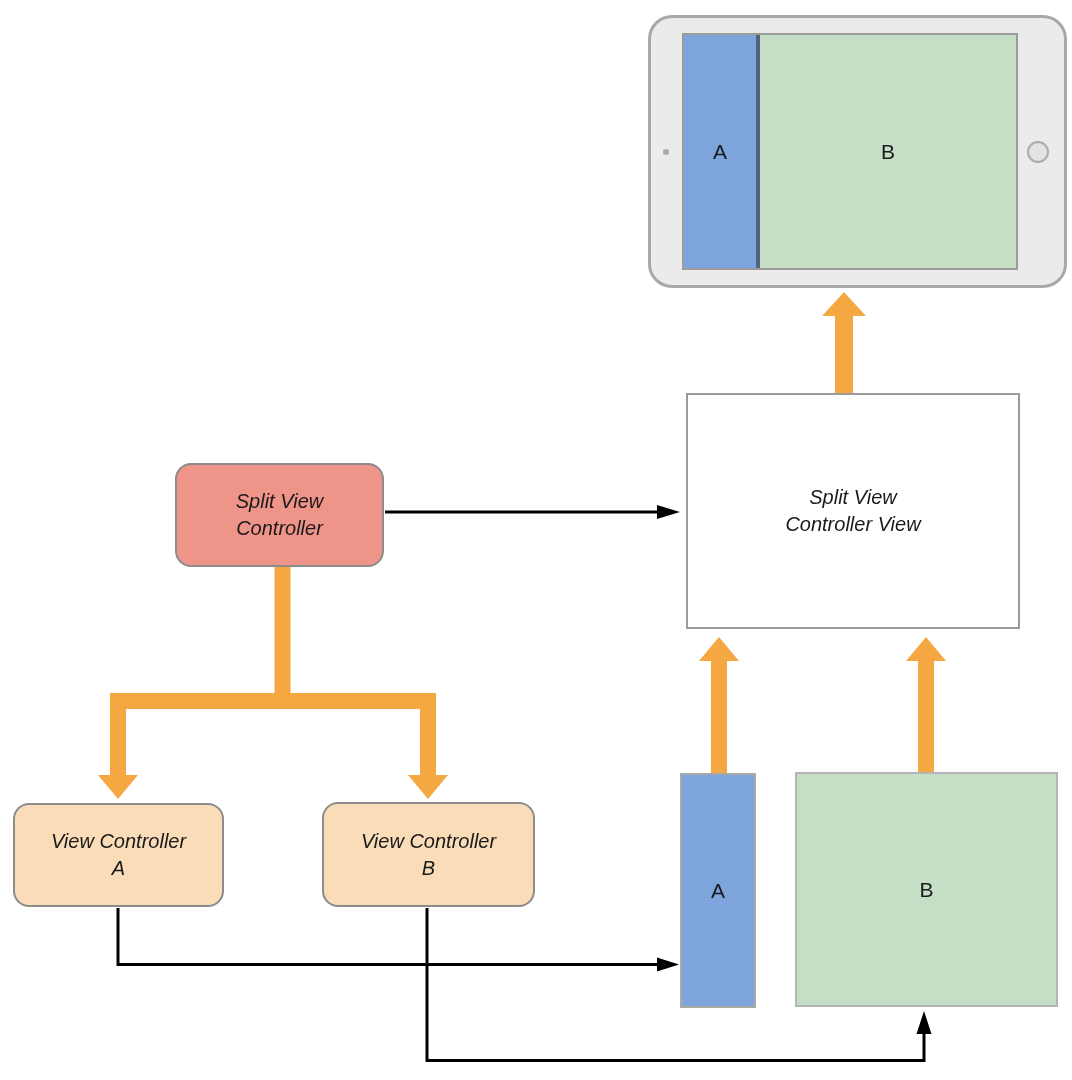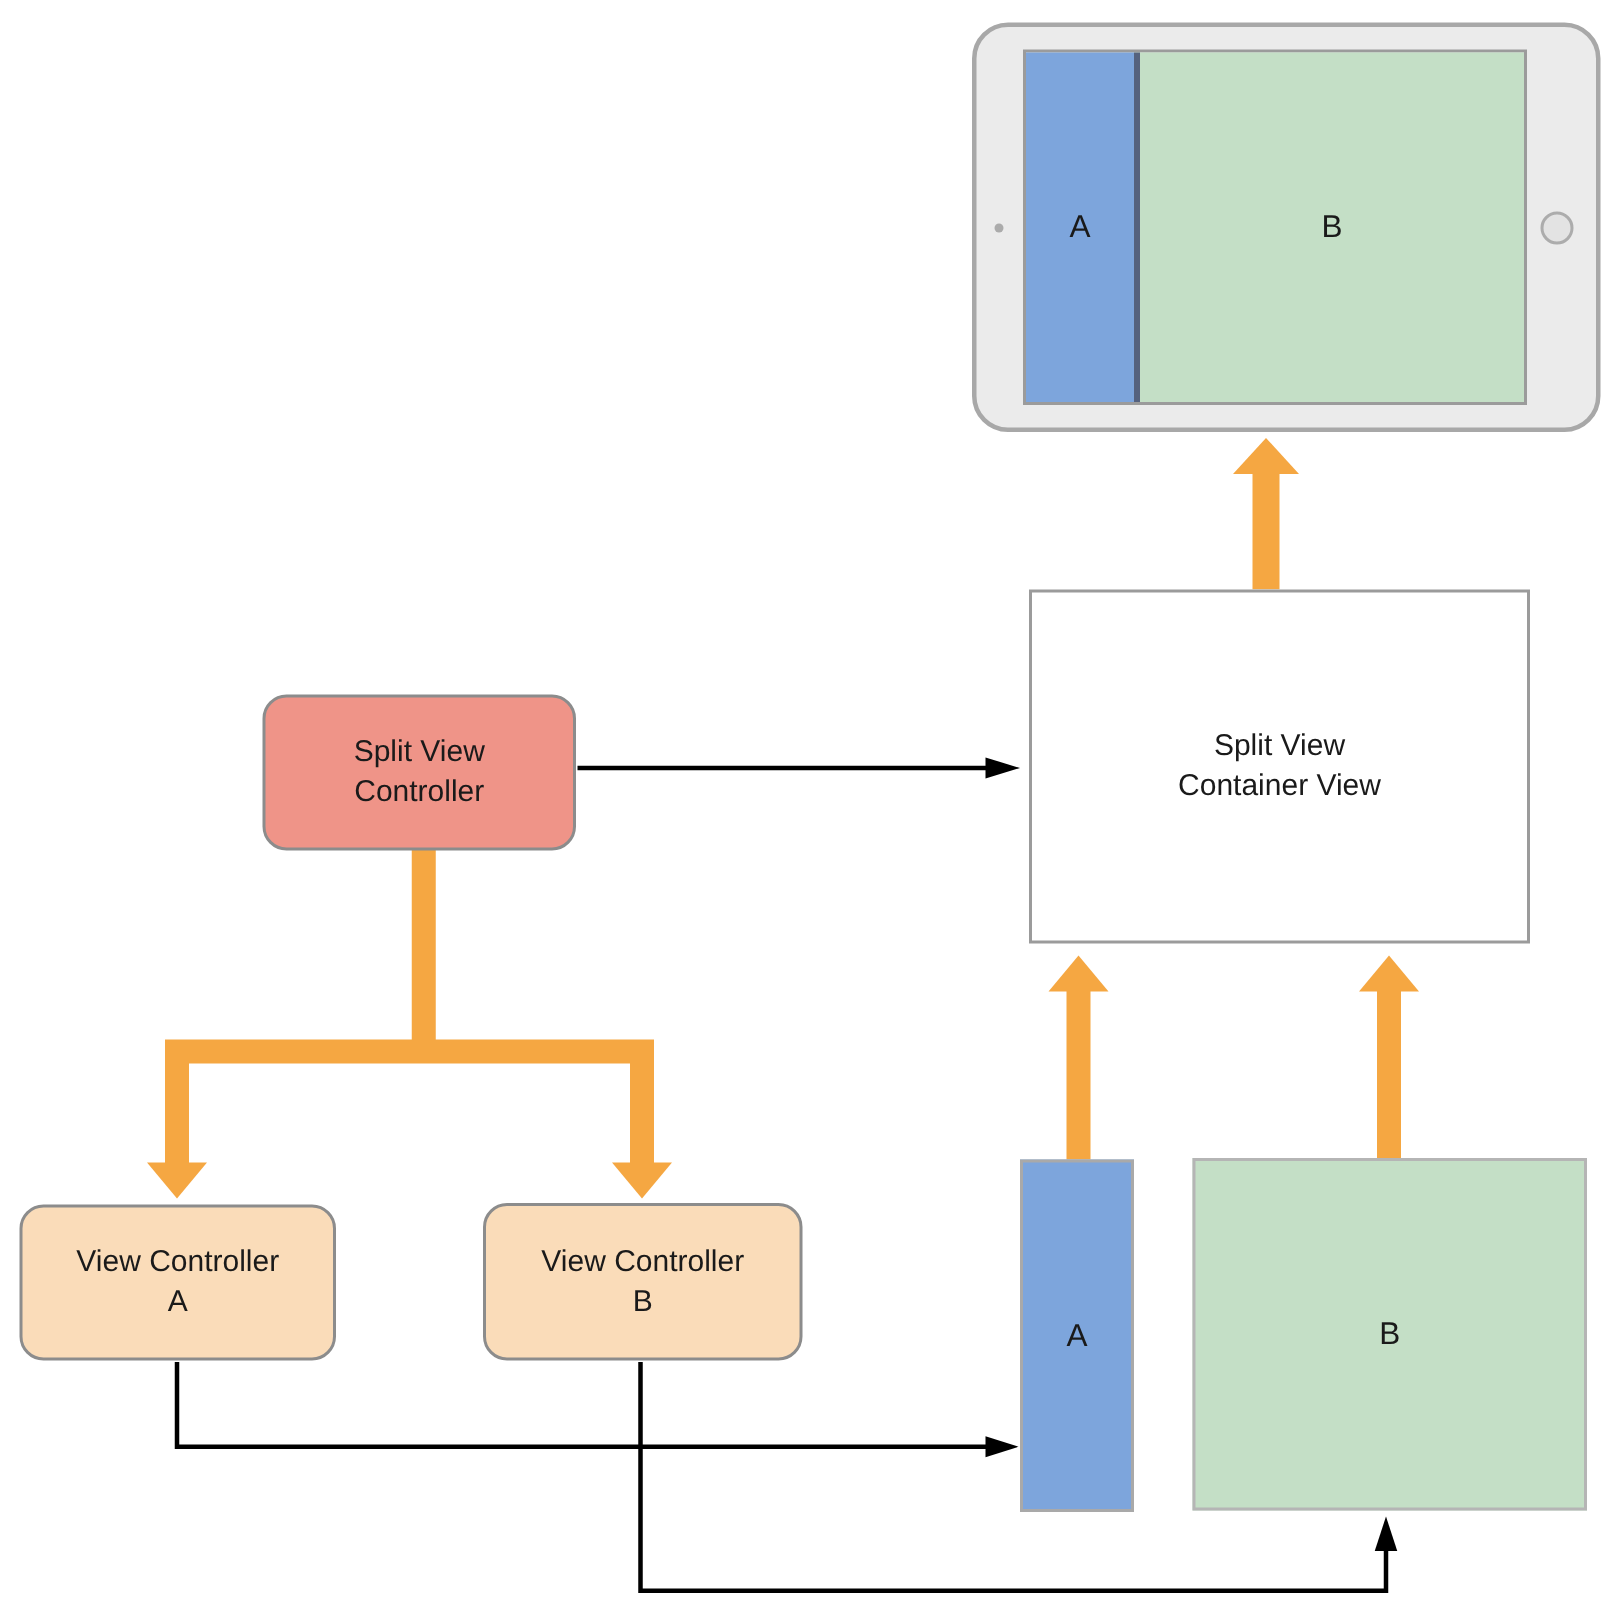--- a/index.html
+++ b/index.html
@@ -10,21 +10,21 @@
   }
   svg.connectors{position:absolute;left:0;top:0;width:1072px;height:1080px;display:block;}
   .orange-stroke{stroke:var(--orange,#F5A742);fill:none;}
   .orange-fill{fill:var(--orange,#F5A742);stroke:none;}
   .black-stroke{stroke:var(--line-black,#000);fill:none;}
   .black-fill{fill:var(--line-black,#000);stroke:none;}
 
   .node{
     position:absolute;box-sizing:border-box;
     display:flex;flex-direction:column;align-items:center;justify-content:center;
-    text-align:center;font-size:20px;line-height:27px;
+    text-align:center;font-size:20px;line-height:27px;font-style:italic;
   }
   .rounded{border:2px solid var(--node-border,#8C8C8C);border-radius:16px;}
   .svc{left:175px;top:463px;width:209px;height:104px;background:var(--salmon,#EF9488);}
   .vca{left:13px;top:803px;width:211px;height:104px;background:var(--peach,#FADCB9);}
   .vcb{left:322px;top:802px;width:213px;height:105px;background:var(--peach,#FADCB9);}
   .container-view{
     left:686px;top:393px;width:334px;height:236px;background:#ffffff;
     border:2px solid var(--screen-border,#9B9B9B);
   }
 
@@ -108,21 +108,21 @@
       </div>
       <div class="panel panel-b">
         <span>B</span>
       </div>
     </div>
     <div class="home-button"></div>
   </div>
 
   <div class="node container-view">
     <div>Split View</div>
-    <div>Container View</div>
+    <div>Controller View</div>
   </div>
 
   <div class="node rounded svc">
     <div>Split View</div>
     <div>Controller</div>
   </div>
 
   <div class="node rounded vca">
     <div>View Controller</div>
     <div>A</div>

